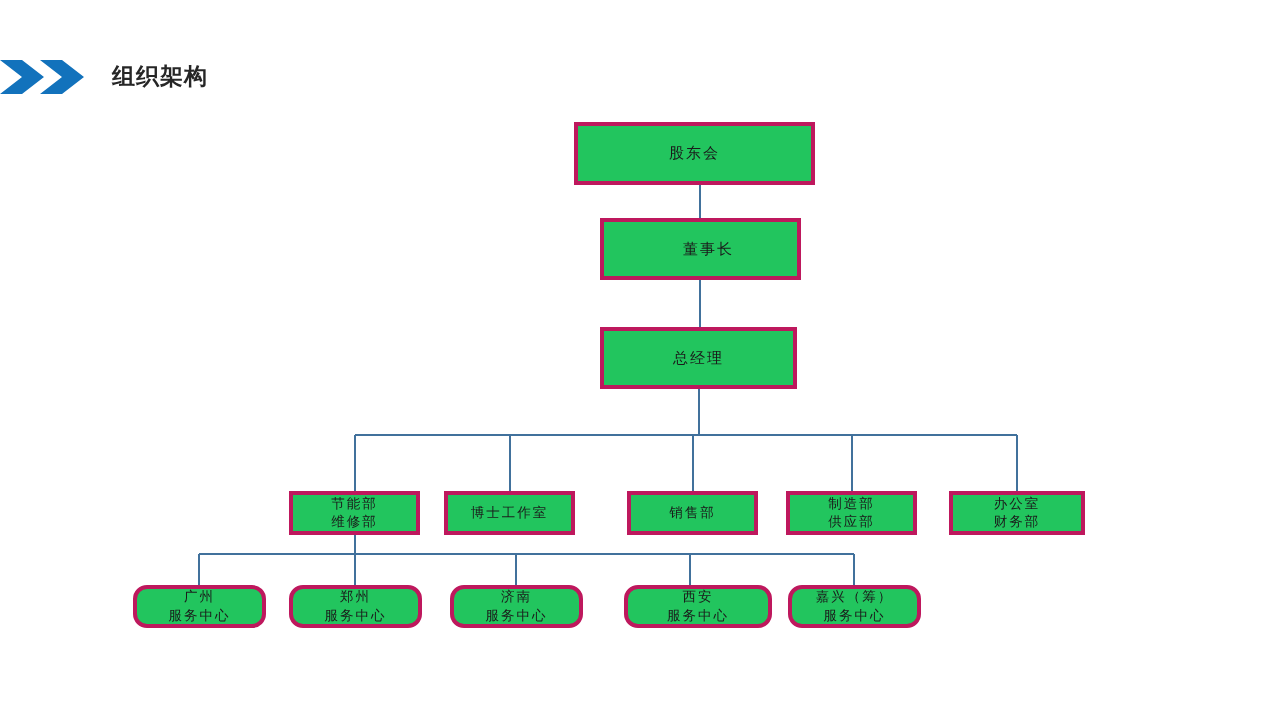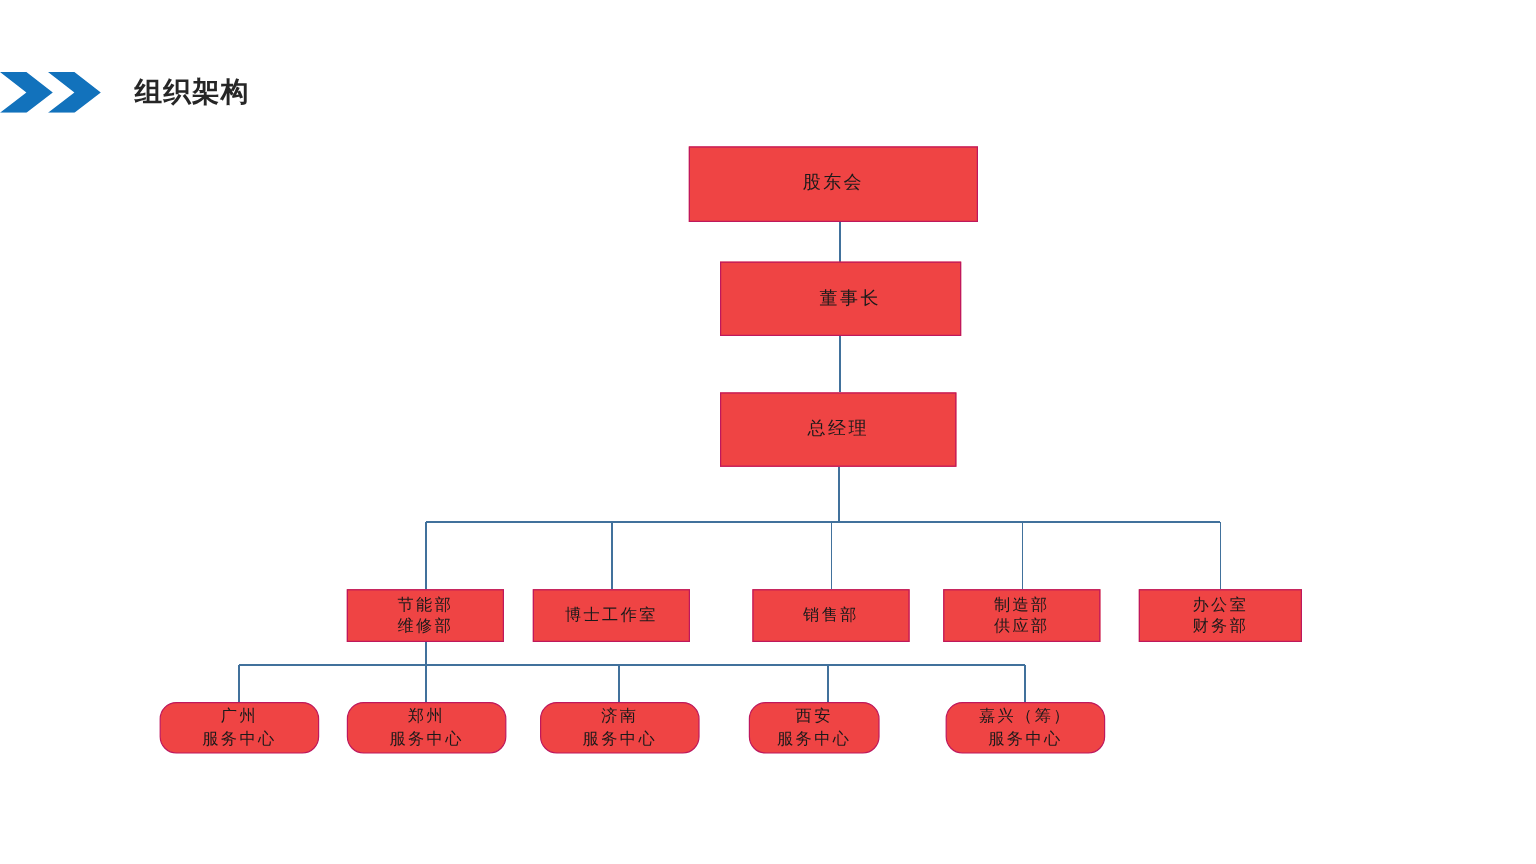--- a/index.html
+++ b/index.html
@@ -58,22 +58,22 @@
   #connectors {
     position: absolute;
     left: 0;
     top: 0;
     width: 1280px;
     height: 720px;
   }
   .node {
     position: absolute;
     box-sizing: border-box;
-    border: 1px solid #be185d;
-    background: #ef4444;
+    border: 4px solid #be185d;
+    background: #22c55e;
     color: #1A1A1A;
     display: flex;
     flex-direction: column;
     align-items: center;
     justify-content: center;
     text-align: center;
     letter-spacing: 2px;
     line-height: 1.35;
     z-index: 2;
   }
@@ -171,21 +171,21 @@
     <div class="node node-center" style="left:289px; top:585px; width:133px; height:43px;">
       <span class="line1">郑州</span>
       <span class="line2">服务中心</span>
     </div>
 
     <div class="node node-center" style="left:450px; top:585px; width:133px; height:43px;">
       <span class="line1">济南</span>
       <span class="line2">服务中心</span>
     </div>
 
-    <div class="node node-center" style="left:624px; top:585px; width:109px; height:43px;">
+    <div class="node node-center" style="left:624px; top:585px; width:148px; height:43px;">
       <span class="line1">西安</span>
       <span class="line2">服务中心</span>
     </div>
 
     <div class="node node-center" style="left:788px; top:585px; width:133px; height:43px;">
       <span class="line1">嘉兴（筹）</span>
       <span class="line2">服务中心</span>
     </div>
 
   </div>

